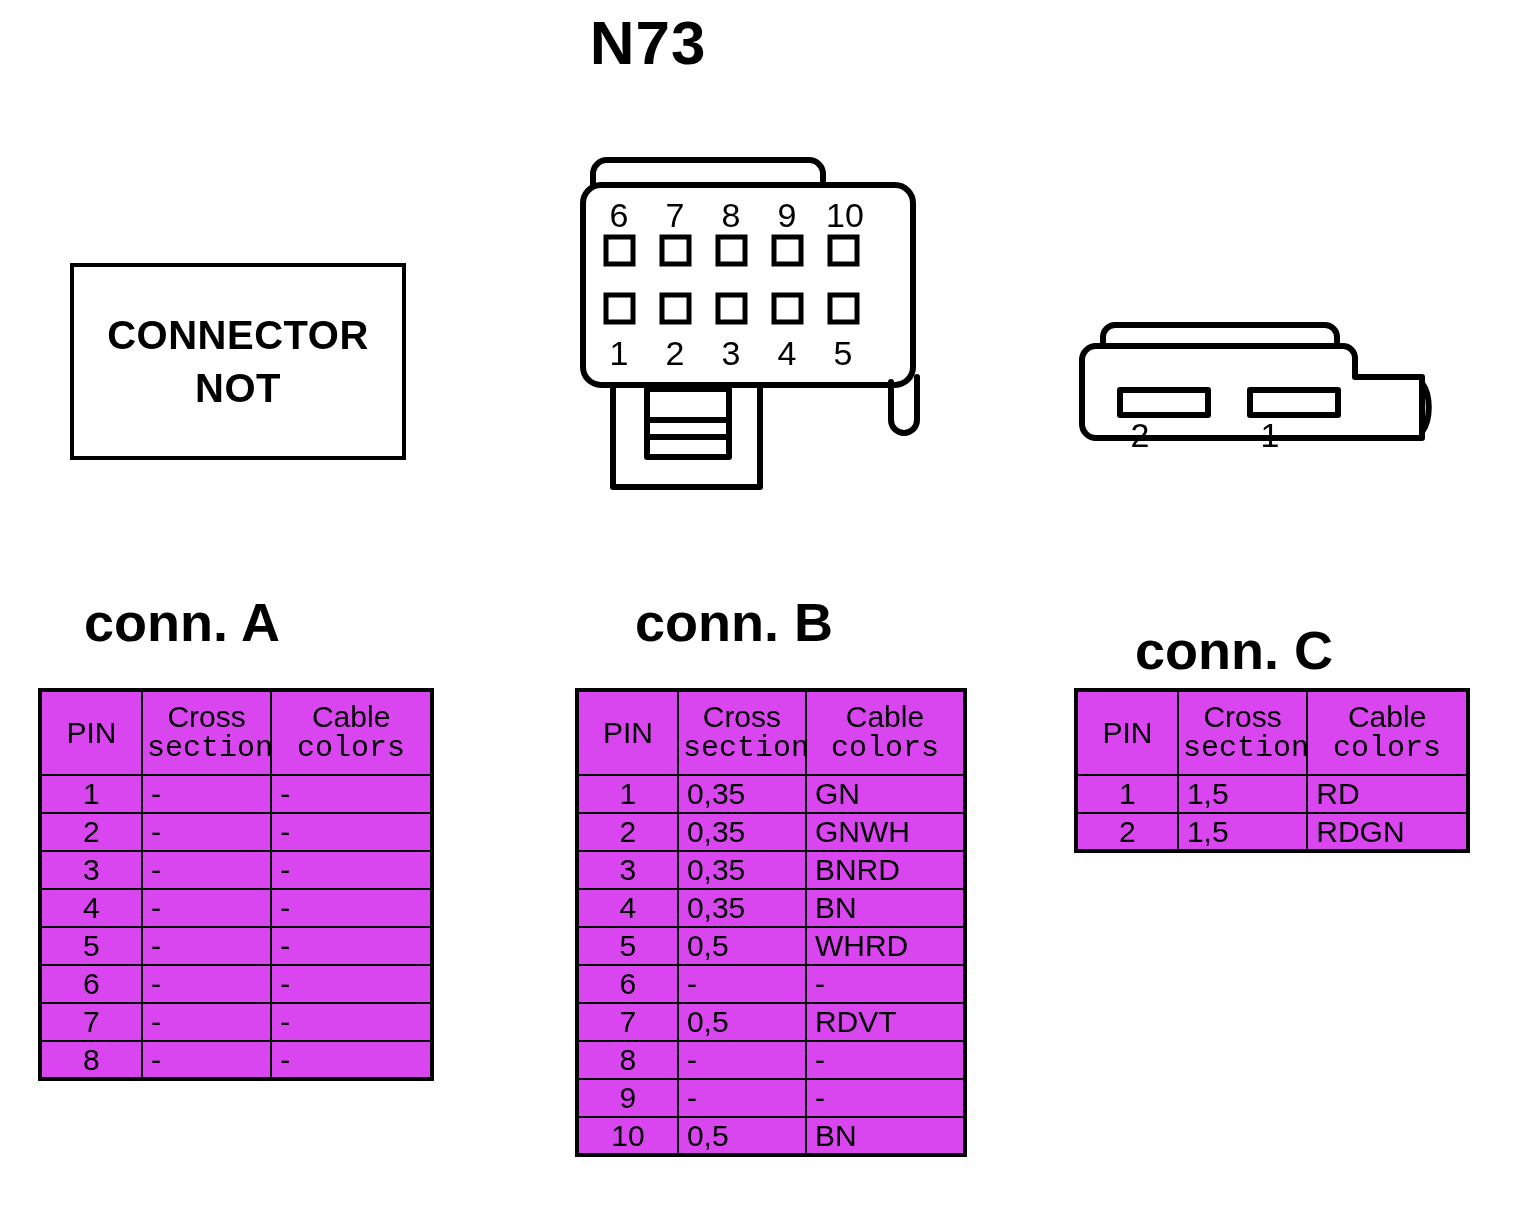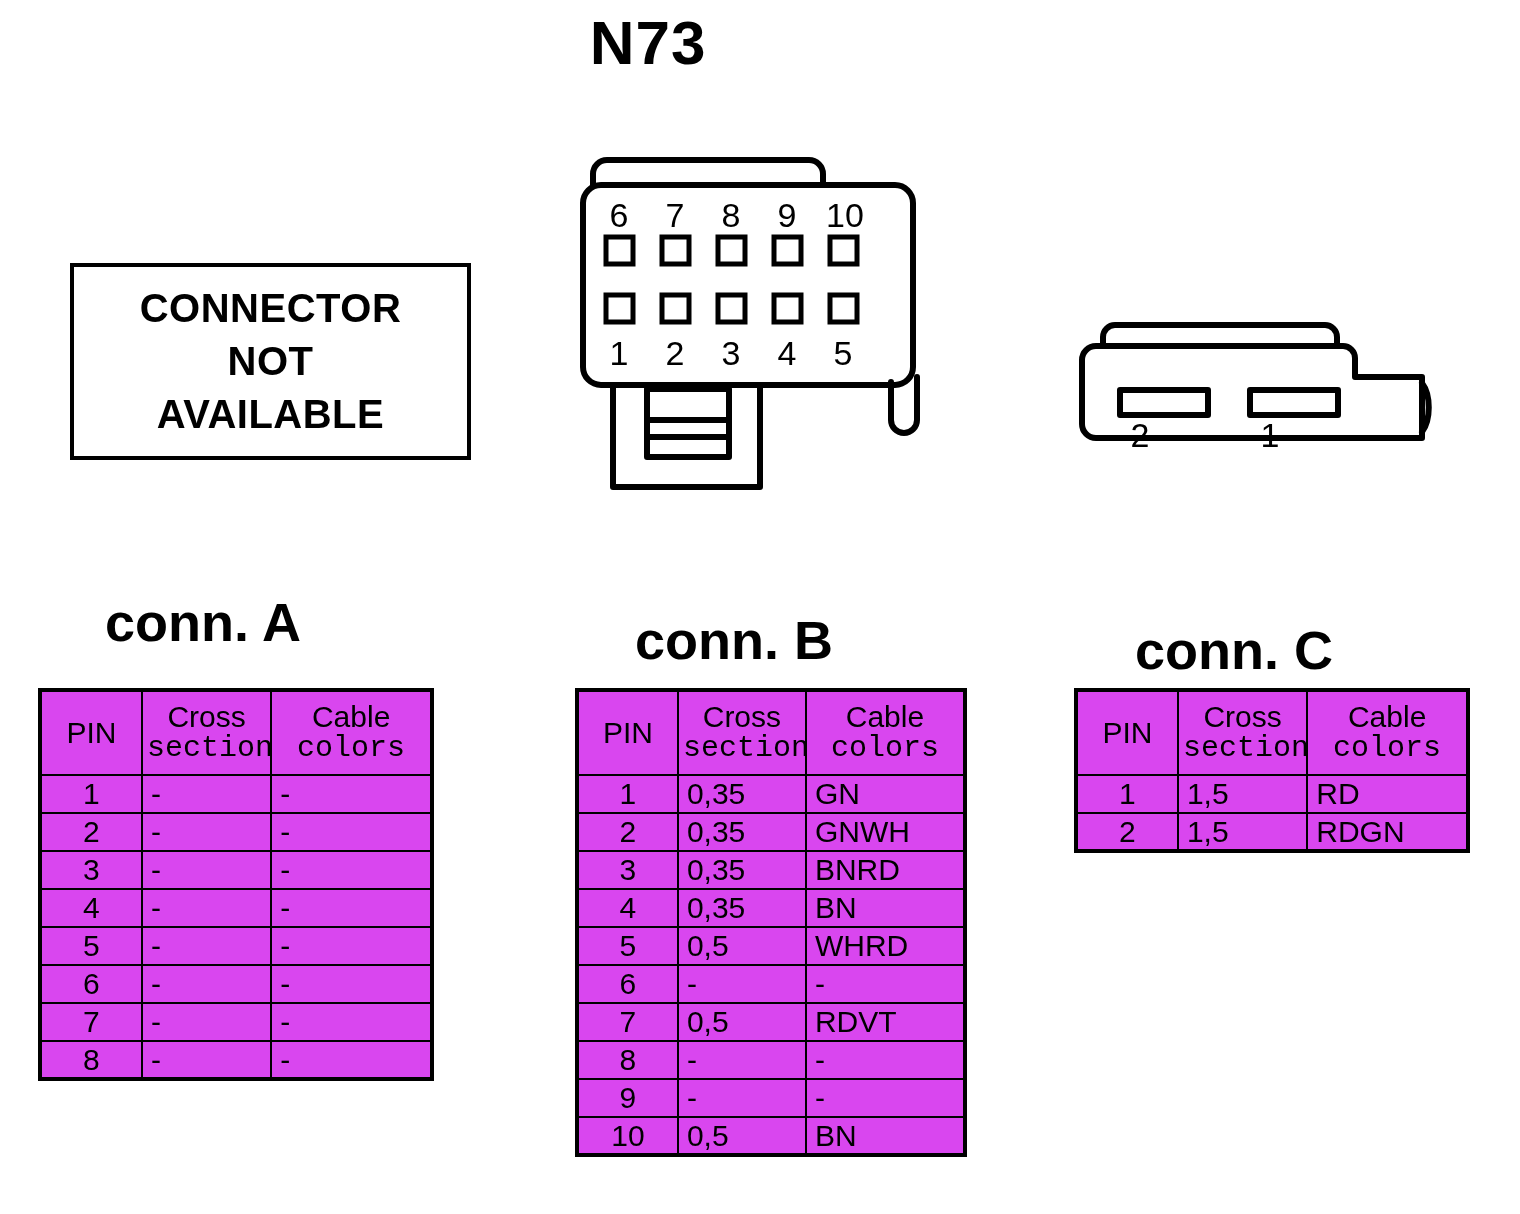--- a/index.html
+++ b/index.html
@@ -27,21 +27,21 @@
     font-weight: bold;
     letter-spacing: 1px;
     line-height: 1;
   }
 
   
   #cna-box {
     position: absolute;
     left: 70px;
     top: 263px;
-    width: 401px;
+    width: 336px;
     height: 197px;
     border: 4px solid #000;
     box-sizing: border-box;
     display: flex;
     flex-direction: column;
     align-items: center;
     justify-content: center;
   }
   #cna-box .cna-line {
     font-size: 40px;
@@ -65,22 +65,22 @@
   }
 
   
   .conn-heading {
     position: absolute;
     font-size: 54px;
     font-weight: bold;
     line-height: 1;
     white-space: nowrap;
   }
-  #heading-a { left: 105px;  top: 595px; }
-  #heading-b { left: 635px;  top: 595px; margin-top: 18px; }
+  #heading-a { left: 84px;  top: 595px; }
+  #heading-b { left: 635px;  top: 595px; }
   #heading-c { left: 1135px; top: 595px; margin-top: 28px; }
 
   
   .pin-table {
     position: absolute;
     border-collapse: collapse;
     border: 4px solid #000;
     background: #d946ef;
     table-layout: fixed;
   }
@@ -119,21 +119,20 @@
   #table-a col.col-cc,   #table-b col.col-cc,   #table-c col.col-cc   { width: 41%; }
 </style>
 </head>
 <body>
 
 <div id="page-title">N73</div>
 
 <div id="cna-box">
   <div class="cna-line">CONNECTOR</div>
   <div class="cna-line">NOT</div>
-  <div class="cna-line">AVAILABLE</div>
 </div>
 
 <div id="conn-b-drawing">
   <svg width="380" height="370" viewBox="0 0 380 370" xmlns="http://www.w3.org/2000/svg">
     <g fill="none" stroke="#000" stroke-width="6" stroke-linejoin="round" stroke-linecap="round">
 
       <rect x="18" y="8" width="230" height="60" rx="14" ry="14"></rect>
 
       <rect x="8" y="33" width="330" height="200" rx="18" ry="18" fill="#fff"></rect>
 

